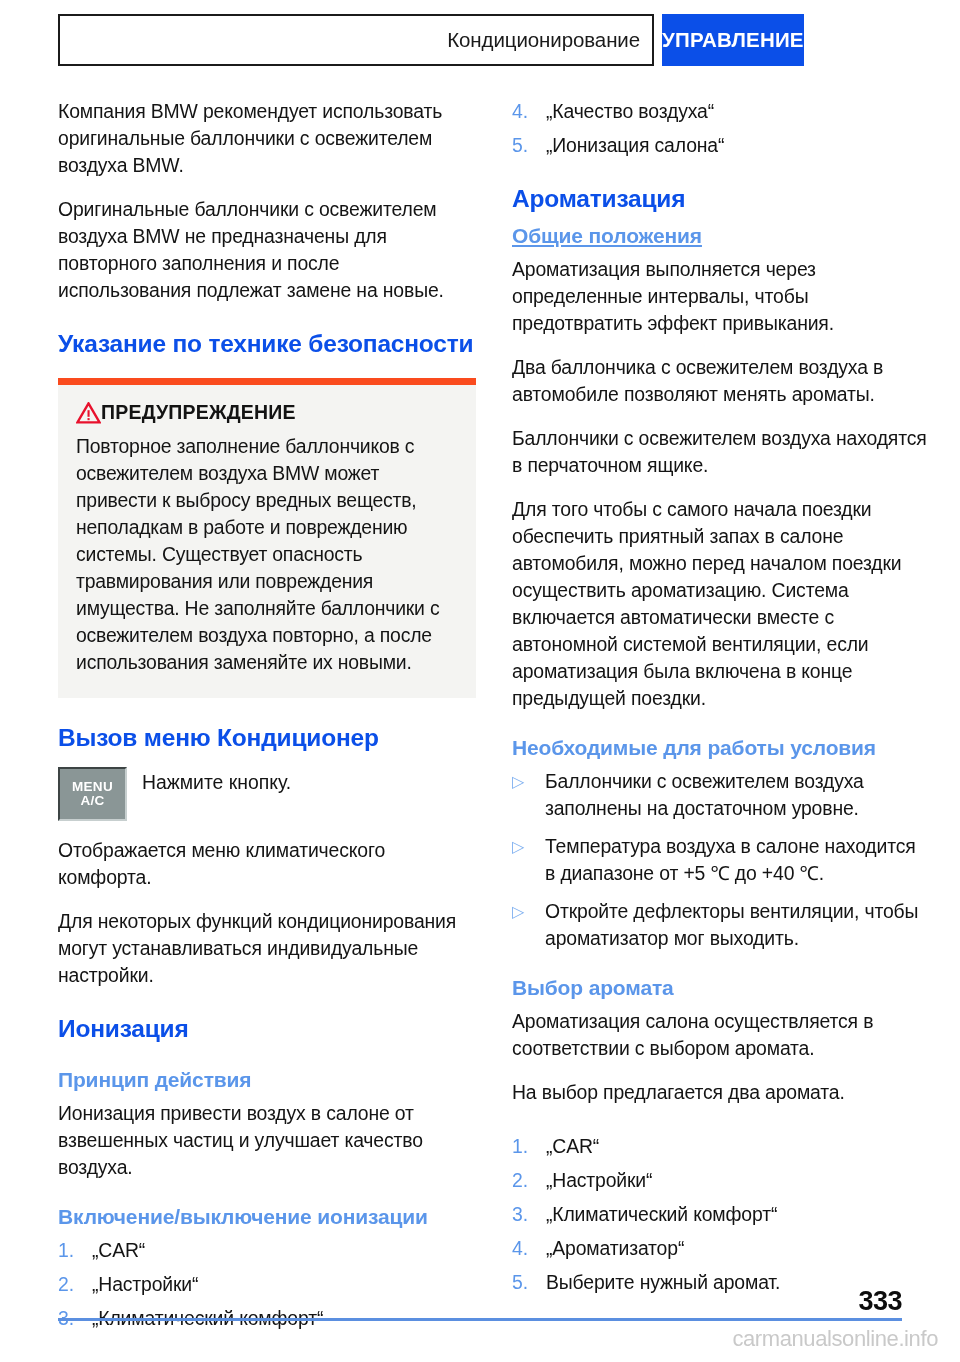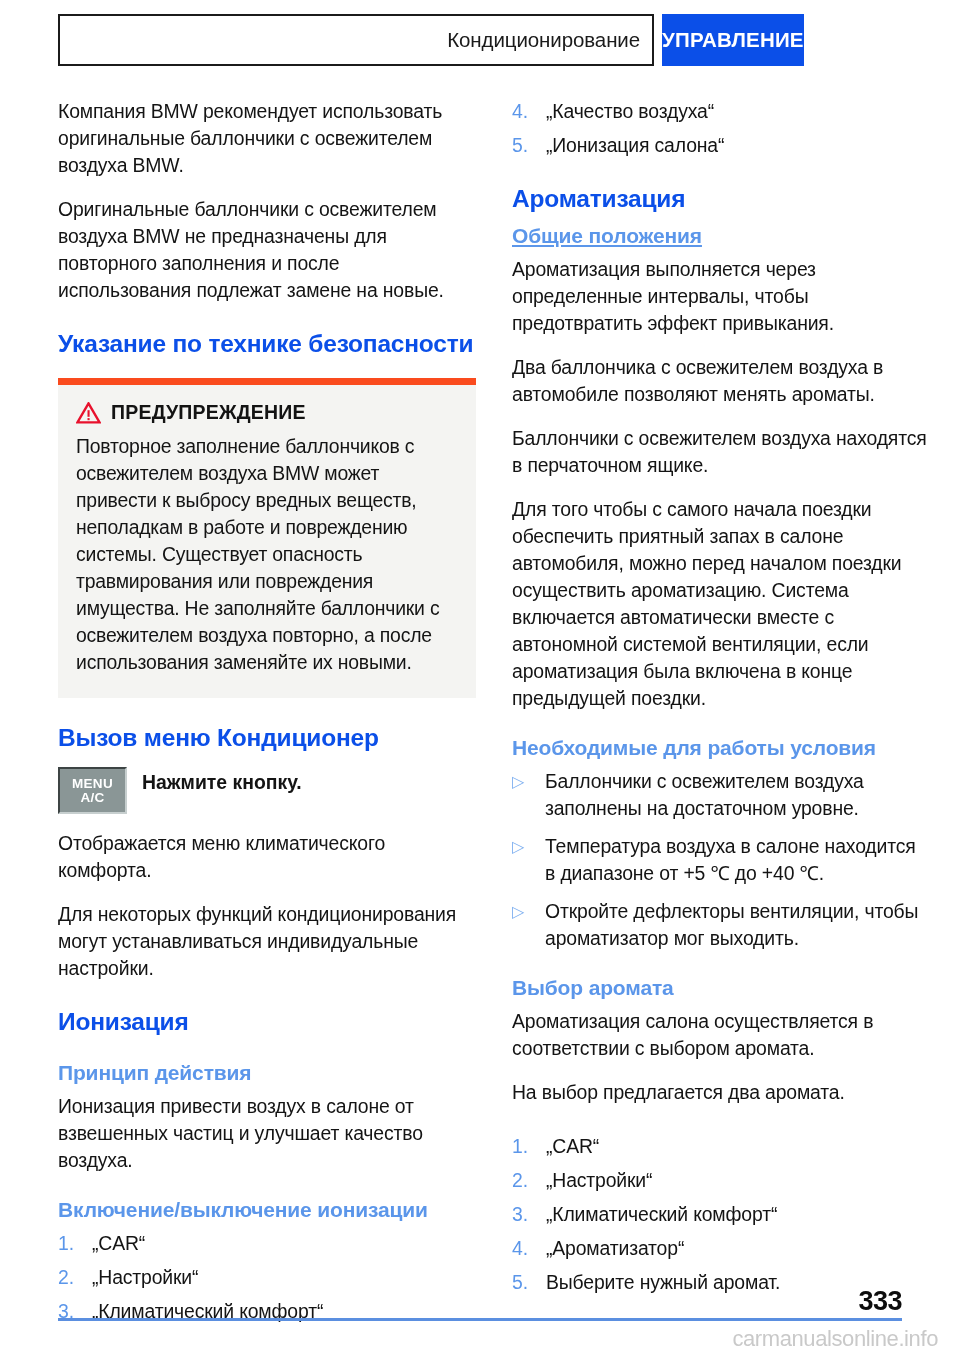--- a/index.html
+++ b/index.html
@@ -102,21 +102,20 @@
   .warnbox {
     margin-top: 19px;
     background: #f4f4f2;
     border-top: 7px solid #fa4b1e;
     padding: 16px 18px 22px 18px;
     box-sizing: border-box;
   }
   .warn-head {
     display: flex;
     align-items: center;
-    gap: 10px;
     margin-bottom: 9px;
   }
   .warn-icon { width: 25px; height: 22px; display: block; flex: 0 0 auto; }
   .warn-title {
     font-size: 19.5px;
     font-weight: bold;
     color: #131313;
     letter-spacing: 0.2px;
   }
   .warn-text {
@@ -130,21 +129,21 @@
   
   .btn-row {
     display: flex;
     align-items: flex-start;
     margin-top: 14px;
     margin-bottom: 16px;
   }
   .menu-btn {
     flex: 0 0 auto;
     width: 69px;
-    height: 47px;
+    height: 54px;
     background: #8a9696;
     border-top: 2px solid #3d4444;
     border-left: 2px solid #3d4444;
     border-right: 2px solid #c7cfcf;
     border-bottom: 2px solid #c7cfcf;
     box-sizing: border-box;
     display: flex;
     flex-direction: column;
     align-items: center;
     justify-content: center;
@@ -155,21 +154,20 @@
     font-size: 13.5px;
     font-weight: bold;
     letter-spacing: 0.3px;
   }
   .btn-caption {
     margin-left: 15px;
     font-size: 19.4px;
     line-height: 27px;
     color: #141414;
     padding-top: 2px;
-    font-weight: bold;
   }
 
   
   ol.numlist, ul.bullist {
     margin: 0;
     padding: 0;
     list-style: none;
   }
   ol.numlist li, ul.bullist li {
     display: flex;

